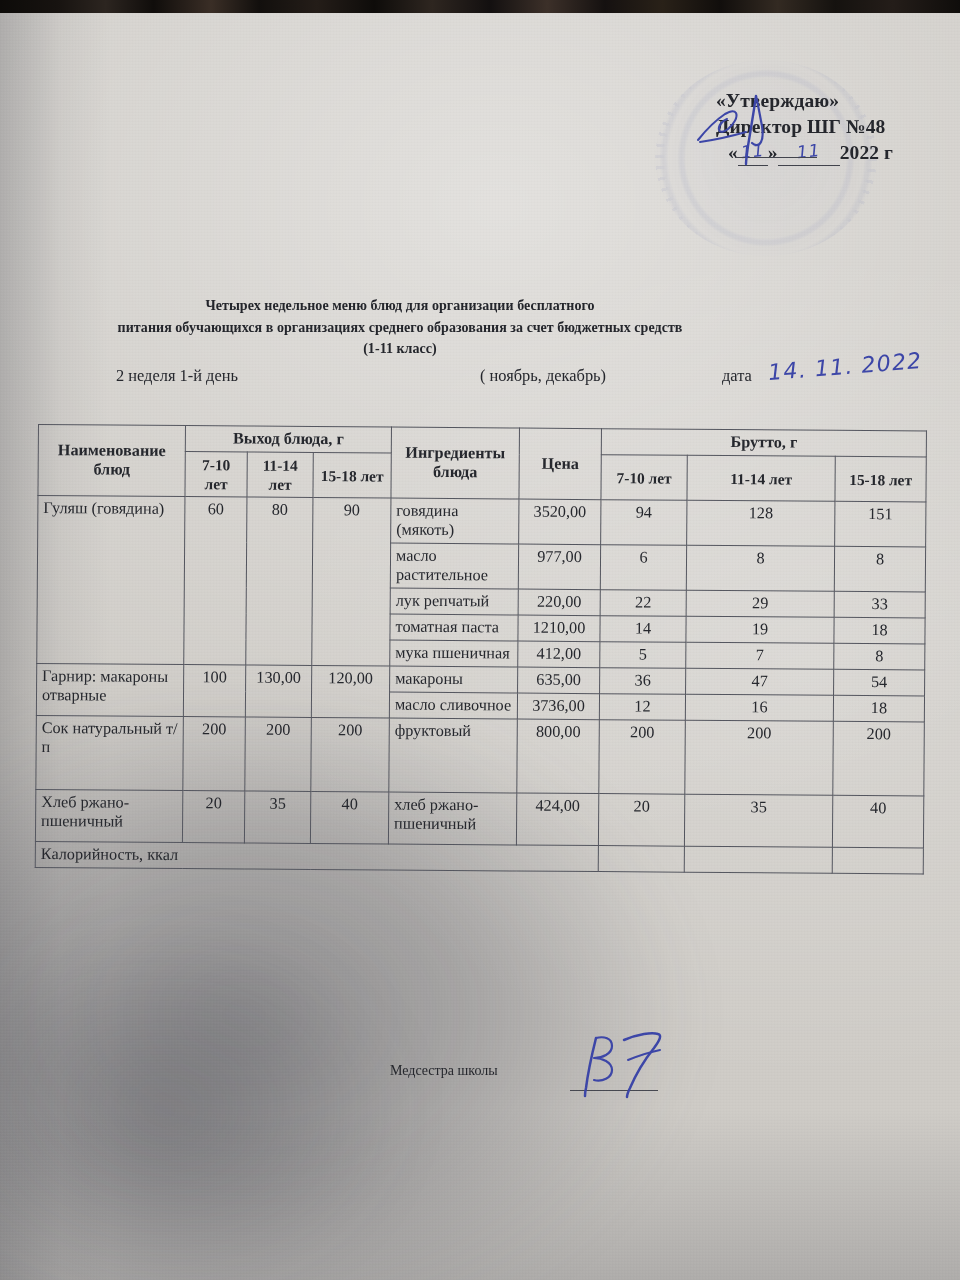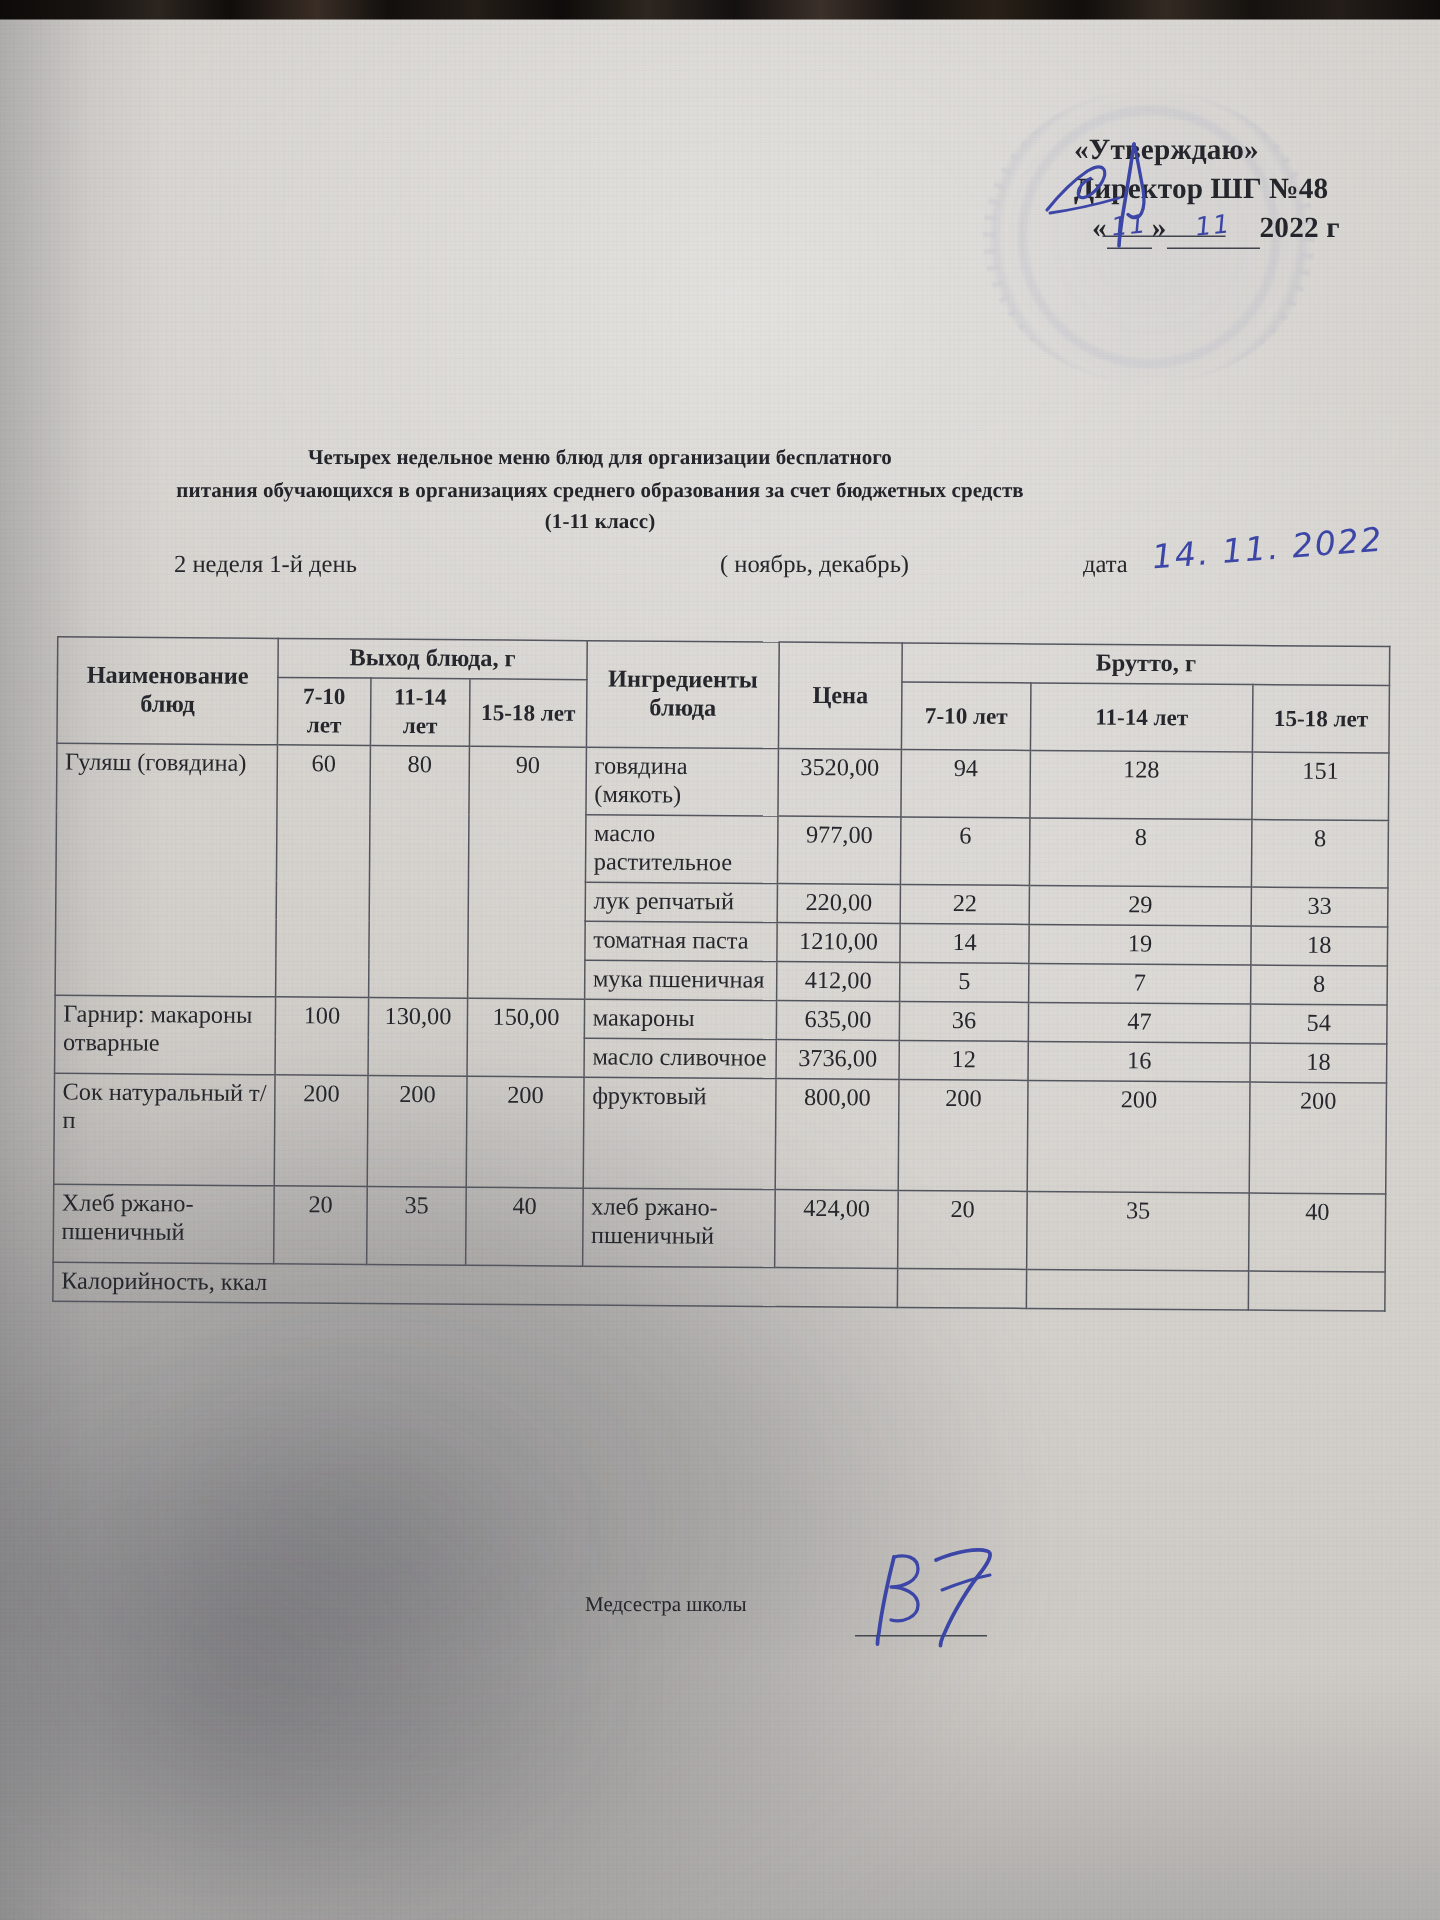--- a/index.html
+++ b/index.html
@@ -417,21 +417,21 @@
               <td class="c-txt">мука пшеничная</td>
               <td class="c-num-mid">412,00</td>
               <td class="c-num-mid">5</td>
               <td class="c-num-mid">7</td>
               <td class="c-num-mid">8</td>
             </tr>
             <tr>
               <td class="c-txt" rowspan="2">Гарнир: макароны отварные</td>
               <td class="c-num" rowspan="2">100</td>
               <td class="c-num" rowspan="2">130,00</td>
-              <td class="c-num" rowspan="2">150,00</td>
+              <td class="c-num" rowspan="2">120,00</td>
               <td class="c-txt">макароны</td>
               <td class="c-num-mid">635,00</td>
               <td class="c-num-mid">36</td>
               <td class="c-num-mid">47</td>
               <td class="c-num-mid">54</td>
             </tr>
             <tr>
               <td class="c-txt">масло сливочное</td>
               <td class="c-num-mid">3736,00</td>
               <td class="c-num-mid">12</td>

